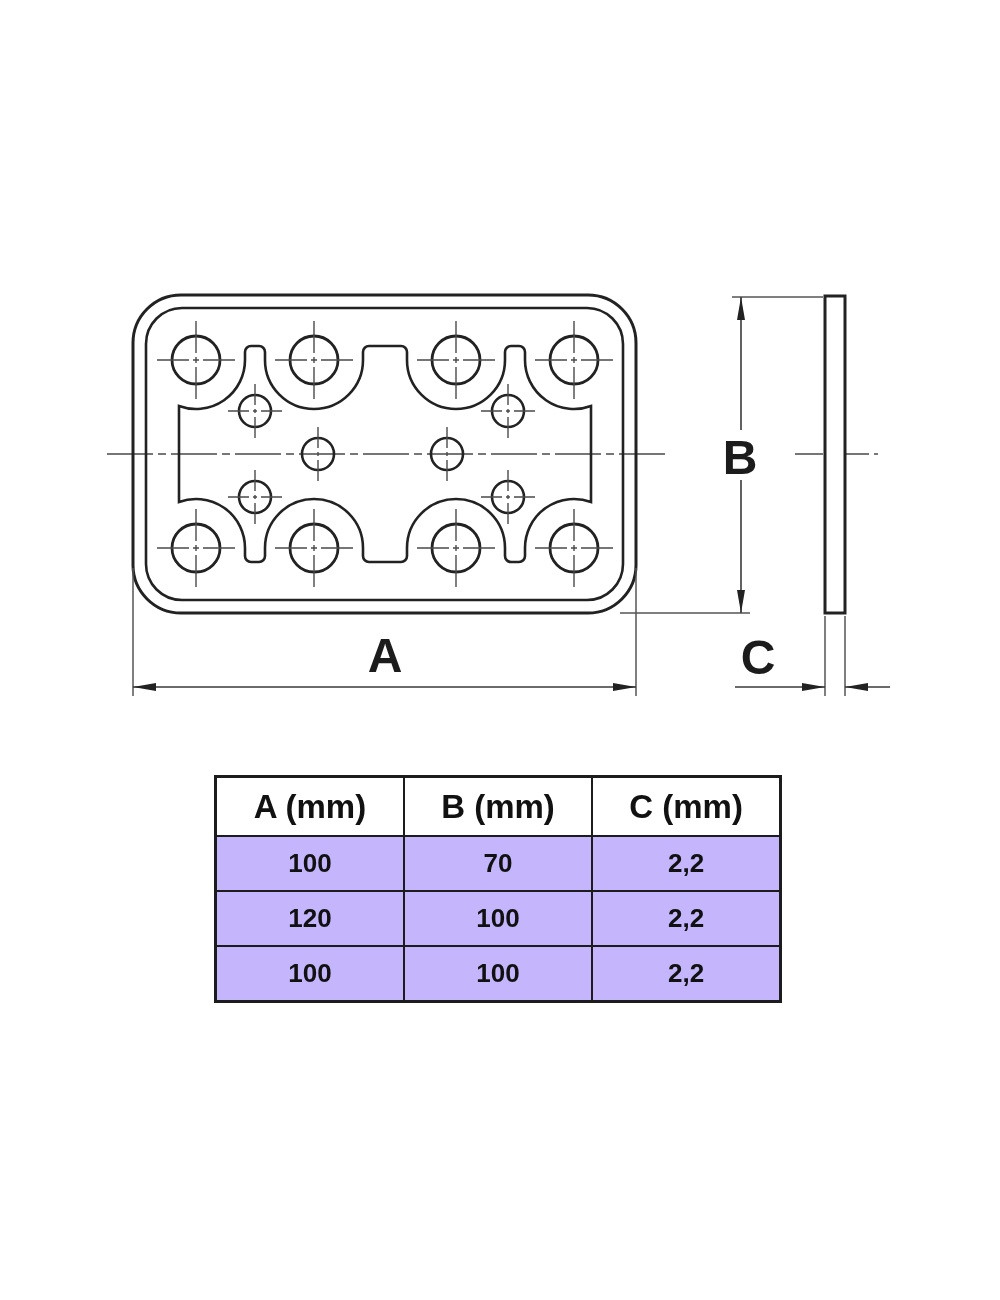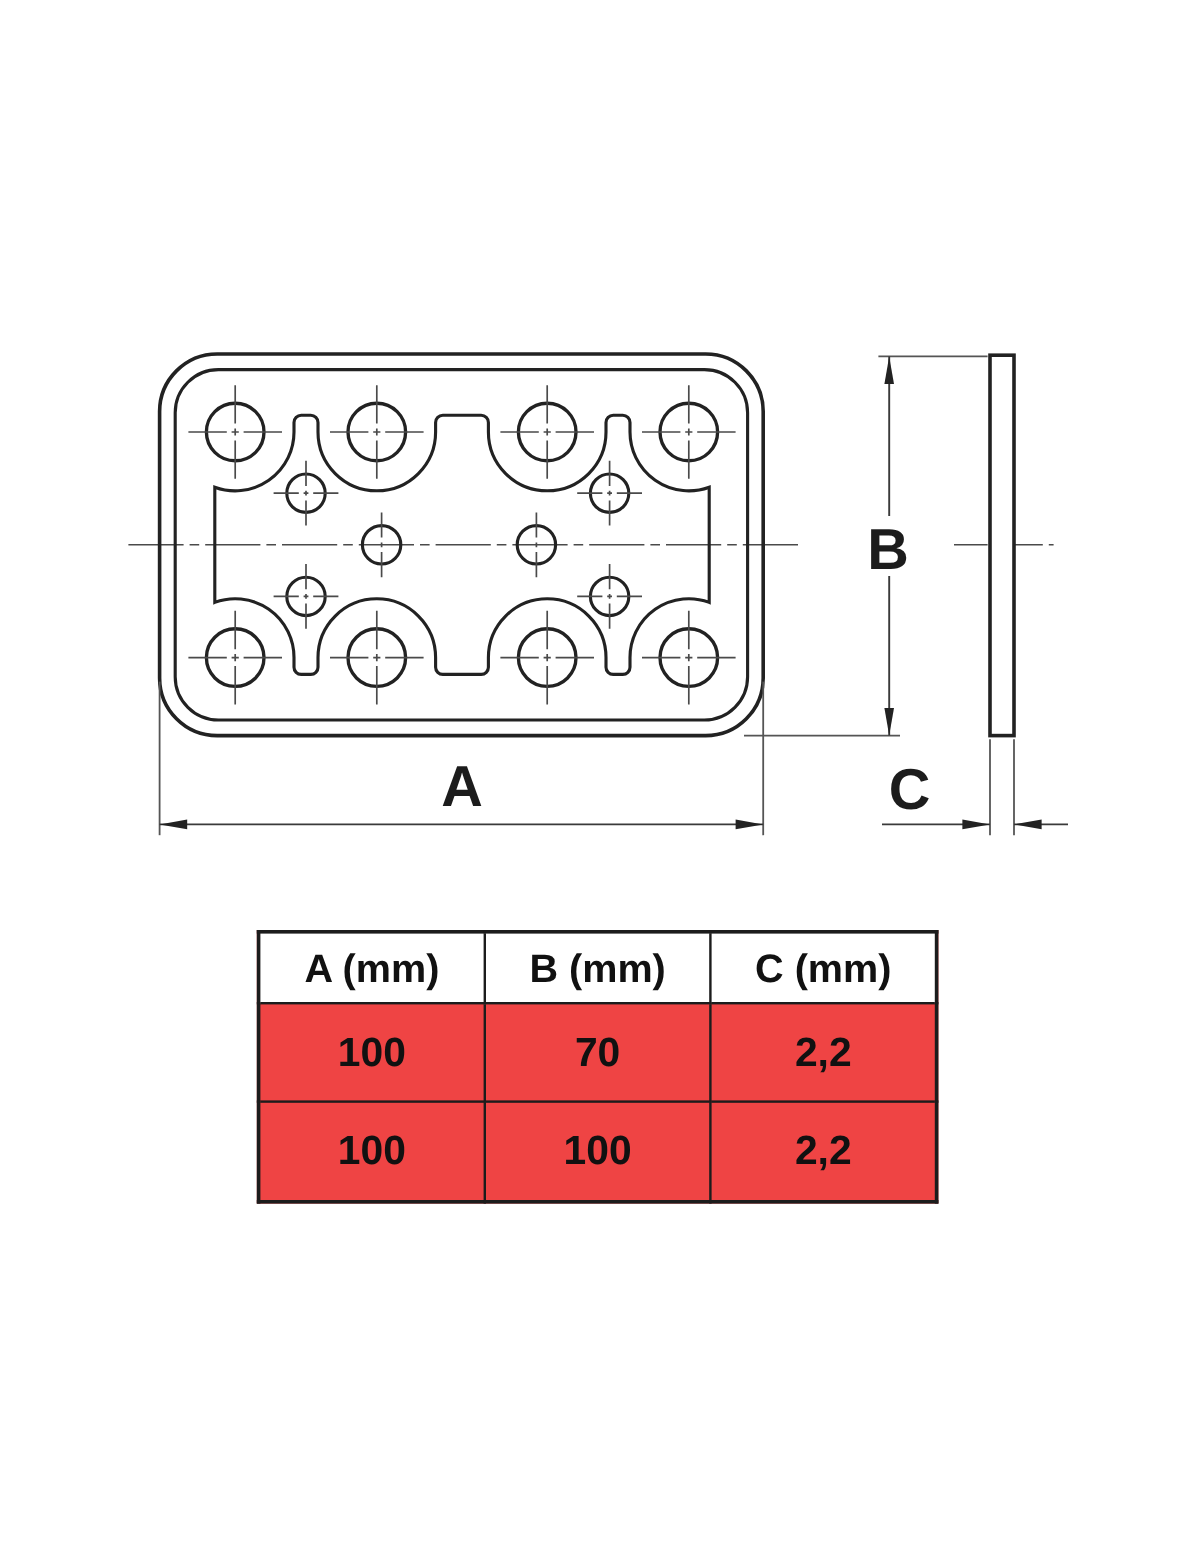--- a/index.html
+++ b/index.html
@@ -31,42 +31,42 @@
     left: 214px;
     top: 775px;
     width: 568px;
     height: 228px;
   }
   table.size-table {
     width: 100%;
     height: 100%;
     border-collapse: collapse;
     table-layout: fixed;
-    background: #ef4444;
+    background: #c4b5fd;
   }
   table.size-table th,
   table.size-table td {
     border: 2.5px solid #1c1c1c;
     text-align: center;
     vertical-align: middle;
     padding: 0;
     font-family: "Liberation Sans", sans-serif;
     font-weight: 700;
     color: #111111;
   }
   table.size-table {
     border: 3px solid #1c1c1c;
   }
   table.size-table th {
     font-size: 33px;
     height: 57px;
     background: #ffffff;
   }
   table.size-table td {
-    font-size: 34px;
+    font-size: 26px;
     height: 42px;
   }
 </style>
 </head>
 <body>
 
 <div id="canvas">
 
   <svg id="drawing-svg" width="1000" height="1300" viewBox="0 0 1000 1300">
 
@@ -182,20 +182,25 @@
           <th>C (mm)</th>
         </tr>
       </thead>
       <tbody>
         <tr>
           <td>100</td>
           <td>70</td>
           <td>2,2</td>
         </tr>
         <tr>
+          <td>120</td>
+          <td>100</td>
+          <td>2,2</td>
+        </tr>
+        <tr>
           <td>100</td>
           <td>100</td>
           <td>2,2</td>
         </tr>
       </tbody>
     </table>
   </div>
 
 </div>
 

